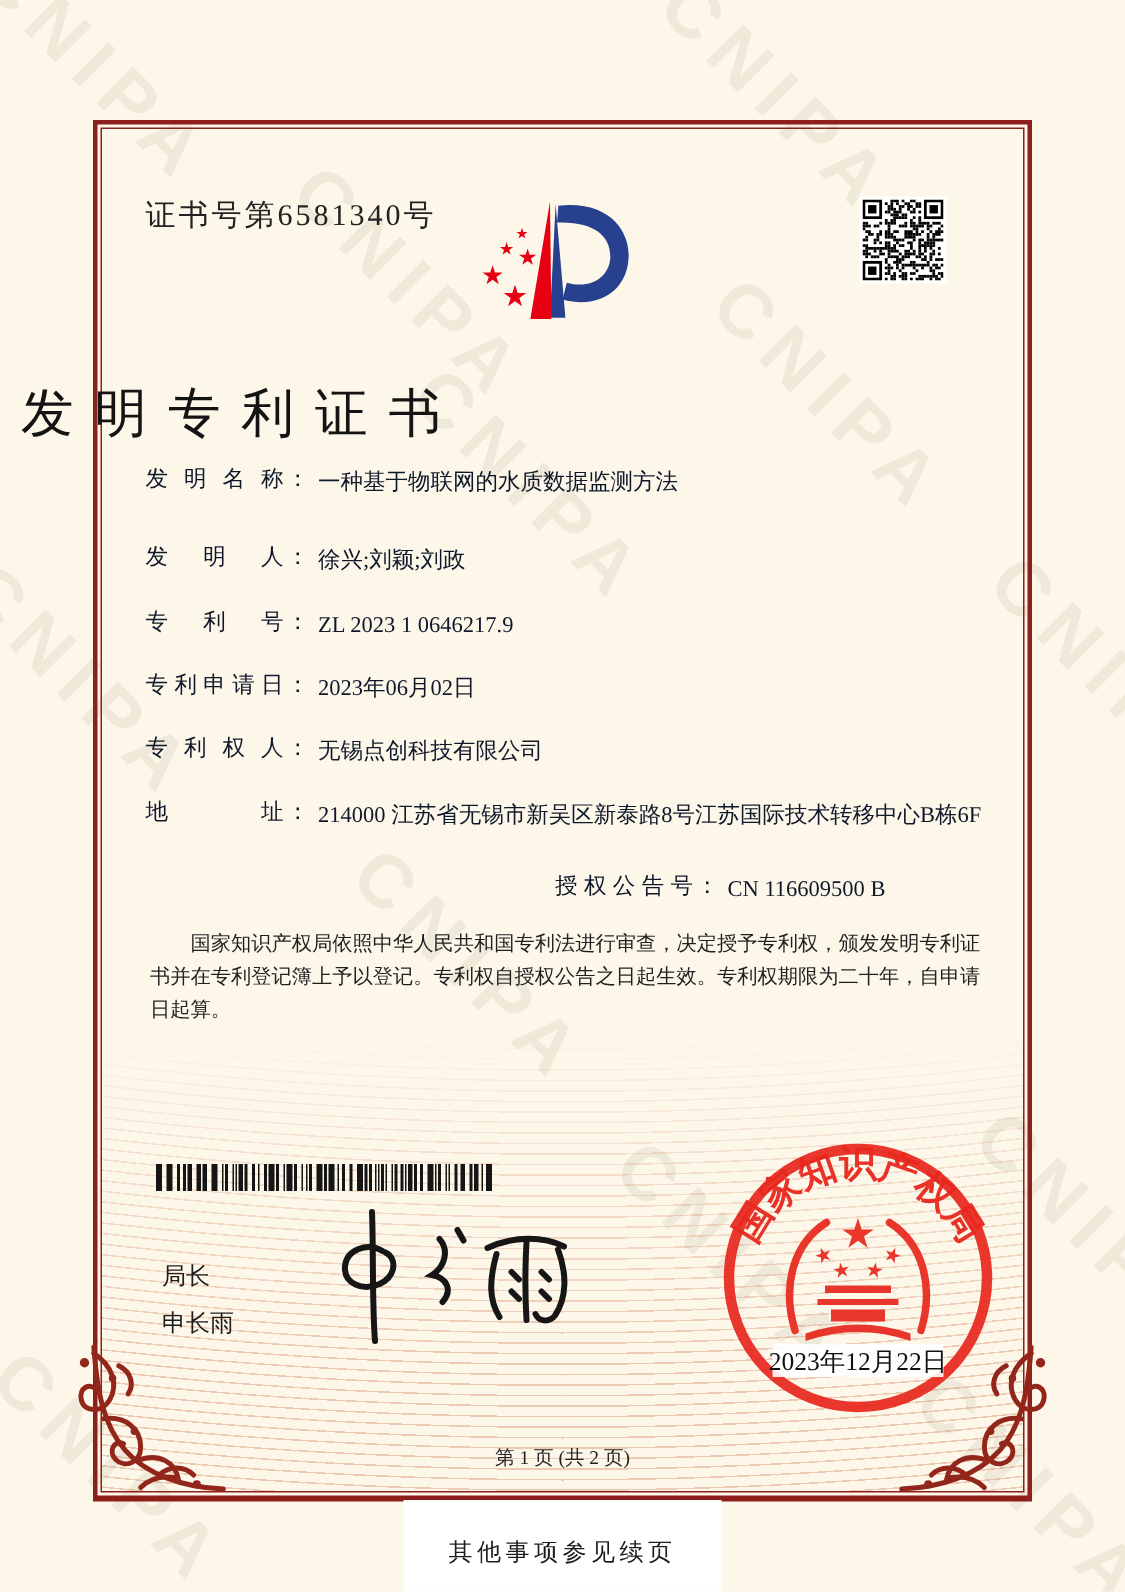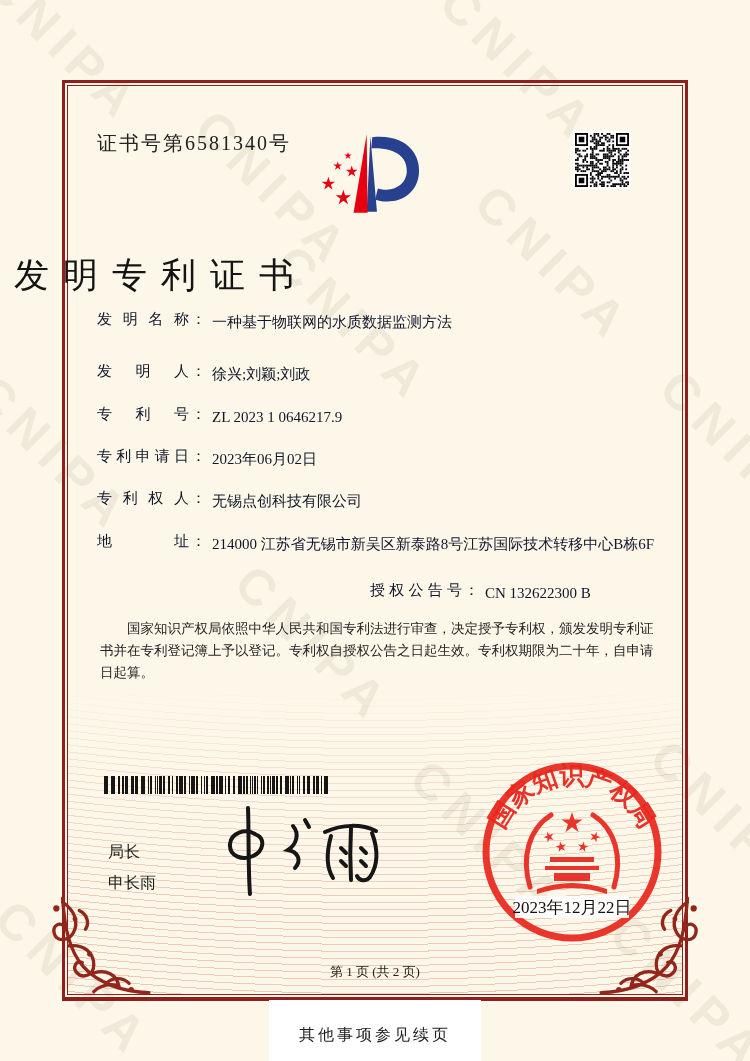--- a/index.html
+++ b/index.html
@@ -487,21 +487,21 @@
     <div class="field" style="top:447px">
       <span class="lab">专利申请日</span><span class="colon">：</span><span class="val">2023年06月02日</span>
     </div>
     <div class="field" style="top:489px">
       <span class="lab">专利权人</span><span class="colon">：</span><span class="val">无锡点创科技有限公司</span>
     </div>
     <div class="field" style="top:532px">
       <span class="lab">地址</span><span class="colon">：</span><span class="val">214000 江苏省无锡市新吴区新泰路8号江苏国际技术转移中心B栋6F</span>
     </div>
     <div class="field half" style="top:581px;left:370px">
-      <span class="lab">授权公告号</span><span class="colon">：</span><span class="val">CN 132622300 B</span>
+      <span class="lab">授权公告号</span><span class="colon">：</span><span class="val">CN 116609500 B</span>
     </div>
 
     <div class="para" style="top:618px">国家知识产权局依照中华人民共和国专利法进行审查，决定授予专利权，颁发发明专利证书并在专利登记簿上予以登记。专利权自授权公告之日起生效。专利权期限为二十年，自申请日起算。</div>
 
     <svg class="barcode" id="barcode-svg" width="226" height="18" viewBox="0 0 226 18">
         <rect x="0" y="0" width="4" height="18" fill="#151515"></rect>
         <rect x="7" y="0" width="4" height="18" fill="#151515"></rect>
         <rect x="14" y="0" width="2" height="18" fill="#151515"></rect>
         <rect x="18" y="0" width="2" height="18" fill="#151515"></rect>
         <rect x="21" y="0" width="3" height="18" fill="#151515"></rect>

